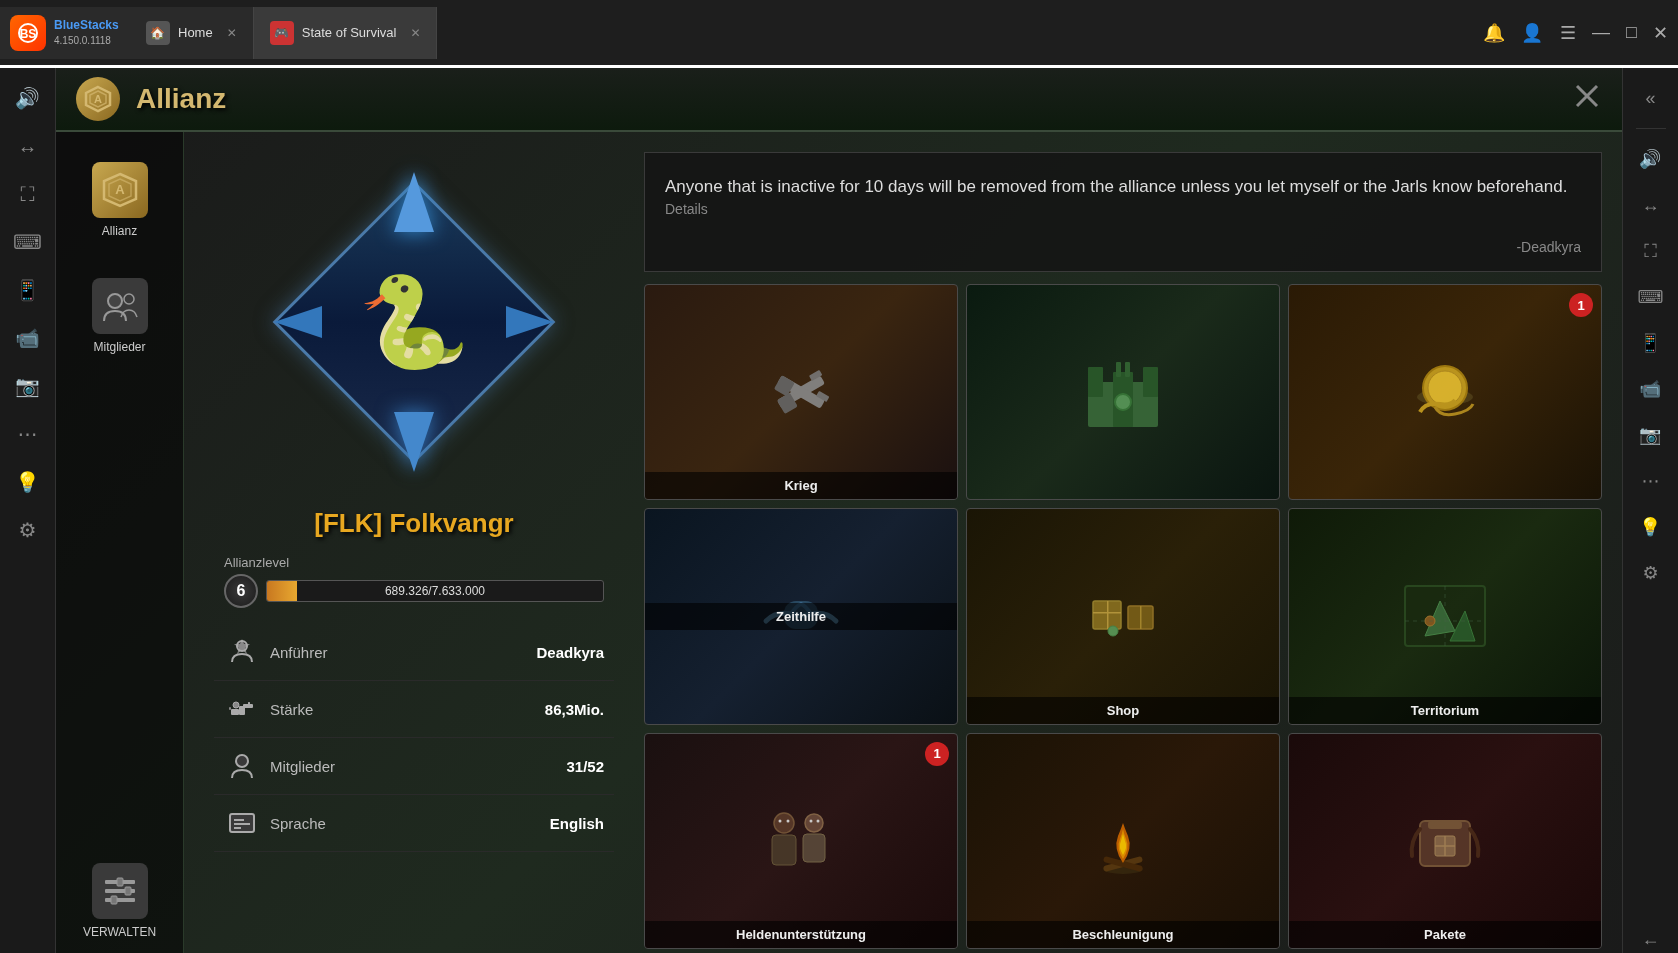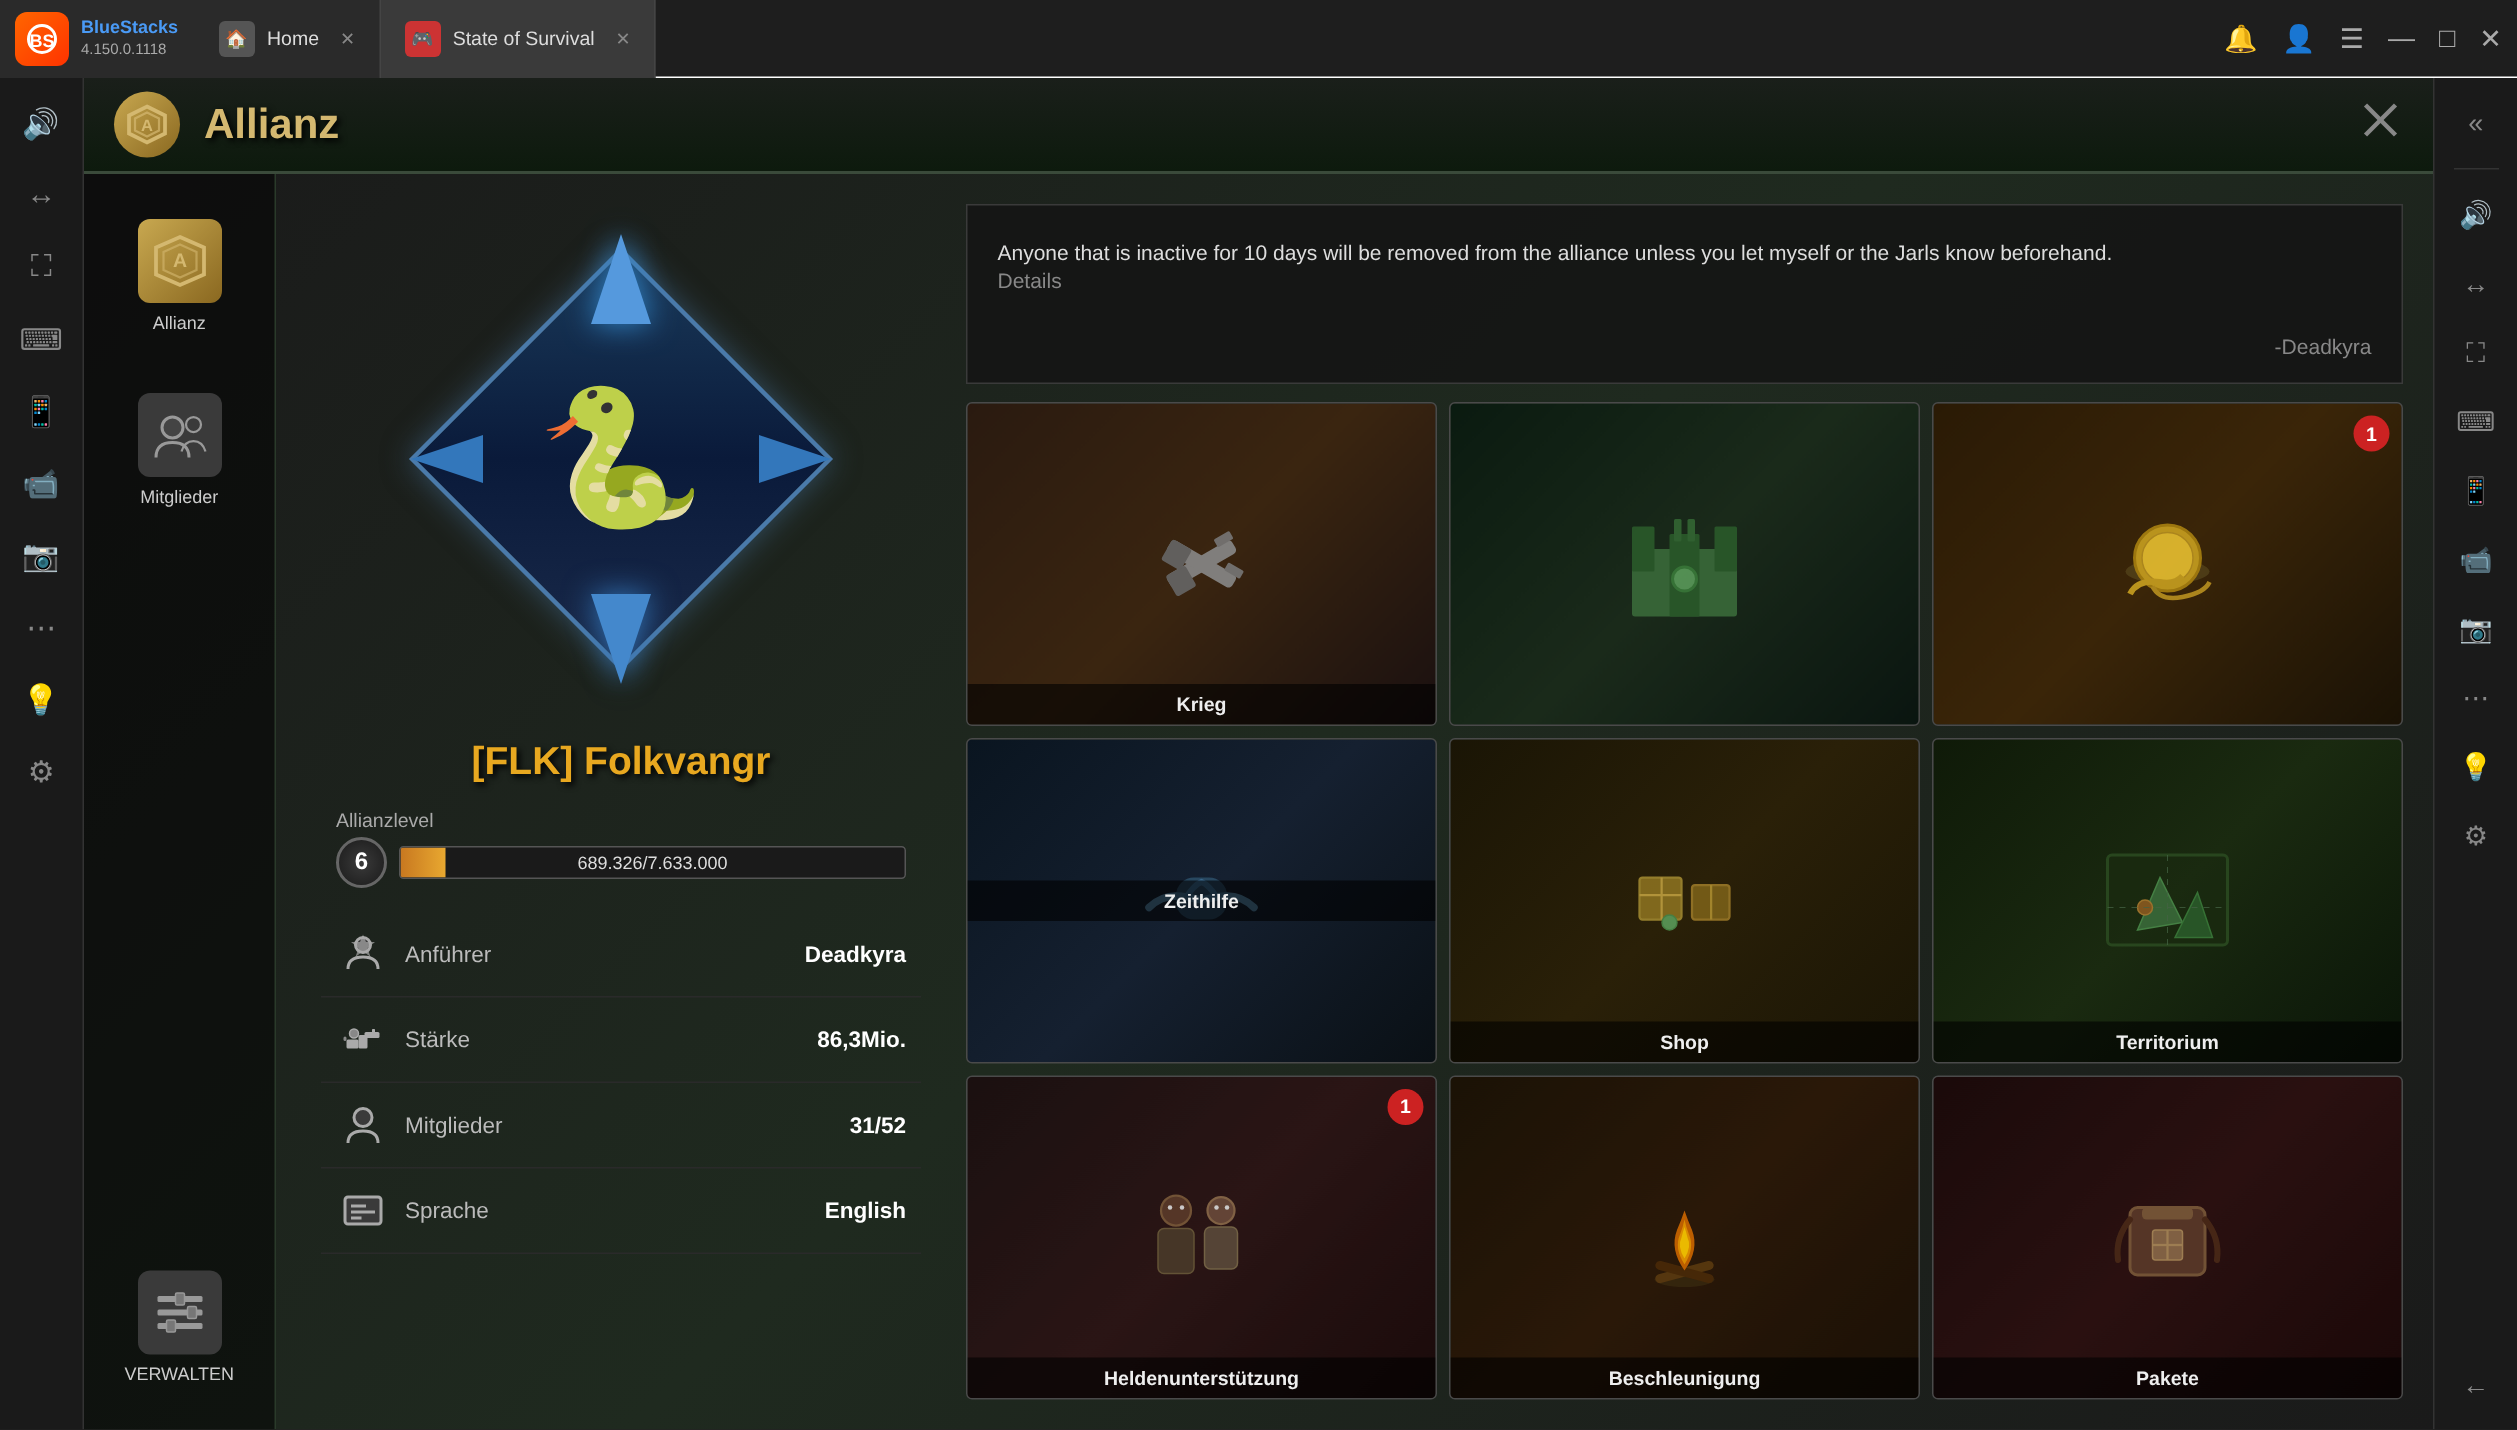--- a/index.html
+++ b/index.html
@@ -7,25 +7,25 @@
       width: 1678px;
       height: 953px;
       overflow: hidden;
       font-family: Arial, sans-serif;
       background: #1a1a1a;
     }
 
     
     .topbar {
       width: 100%;
-      height: 52px;
+      height: 68px;
       background: #1e1e1e;
       display: flex;
       align-items: center;
-      border-bottom: 1px solid #ffffff;
+      border-bottom: 3px solid #ffffff;
       position: relative;
     }
     .topbar-logo {
       width: 130px;
       height: 52px;
       background: #2a2a2a;
       display: flex;
       align-items: center;
       padding: 6px 10px;
       gap: 8px;
@@ -344,21 +344,21 @@
     
     .notice-box {
       background: rgba(20,20,20,0.85);
       border: 1px solid #3a3a3a;
       padding: 20px;
       position: relative;
       min-height: 120px;
     }
     .notice-text {
       color: #ddd;
-      font-size: 14px;
+      font-size: 17px;
       line-height: 1.6;
     }
     .notice-details {
       color: #888;
       font-size: 14px;
       margin-top: 16px;
     }
     .notice-author {
       position: absolute;
       bottom: 16px;

